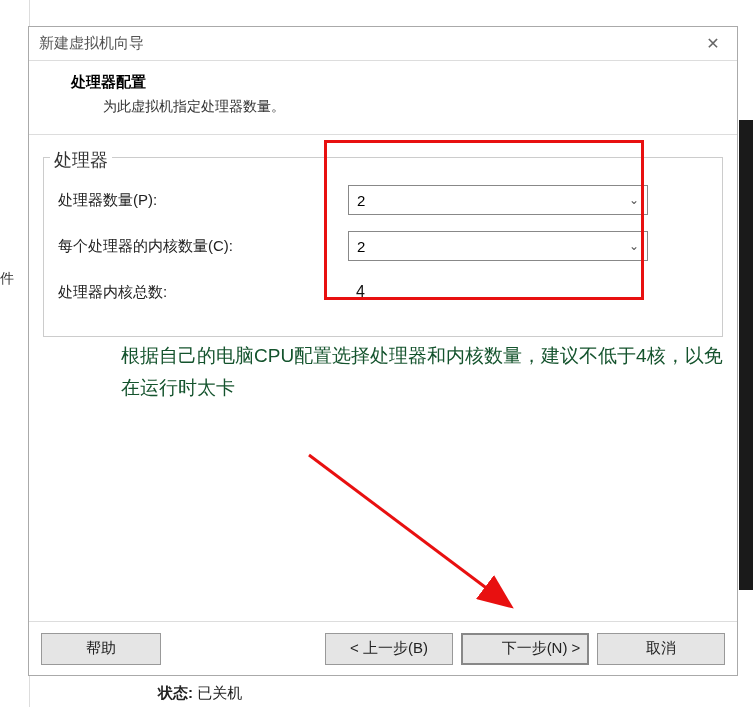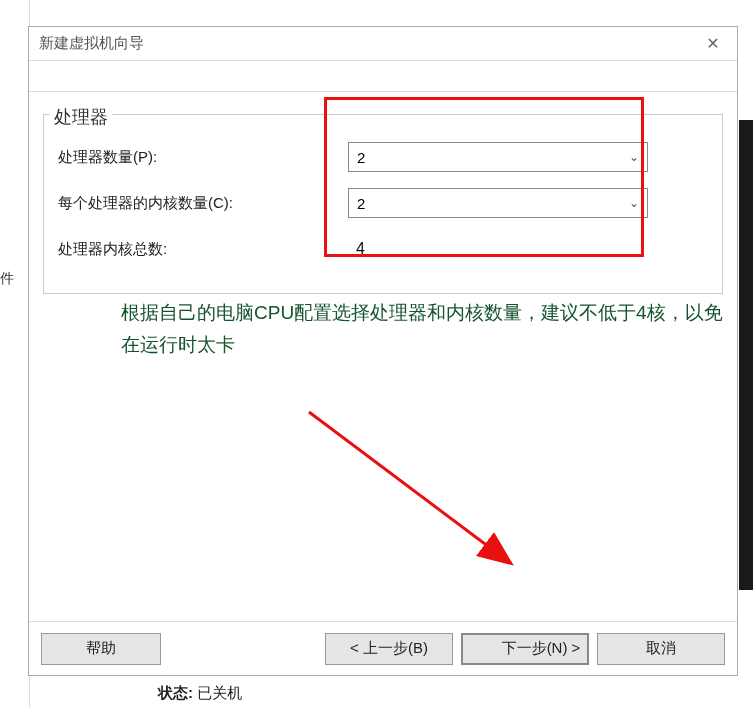--- a/index.html
+++ b/index.html
@@ -179,20 +179,22 @@
 </div>
 <div class="bg-right"></div>
 
 <div class="dialog">
   <div class="titlebar">
     <span class="titlebar-text">新建虚拟机向导</span>
     <span class="close-icon">✕</span>
   </div>
 
   <div class="header-area">
+    <div class="header-title">处理器配置</div>
+    <div class="header-sub">为此虚拟机指定处理器数量。</div>
   </div>
 
   <div class="content">
     <div class="fieldset">
       <div class="legend">处理器</div>
 
       <div class="row">
         <div class="row-label">处理器数量(P):</div>
         <div class="combo">
           <span class="combo-text">2</span>

